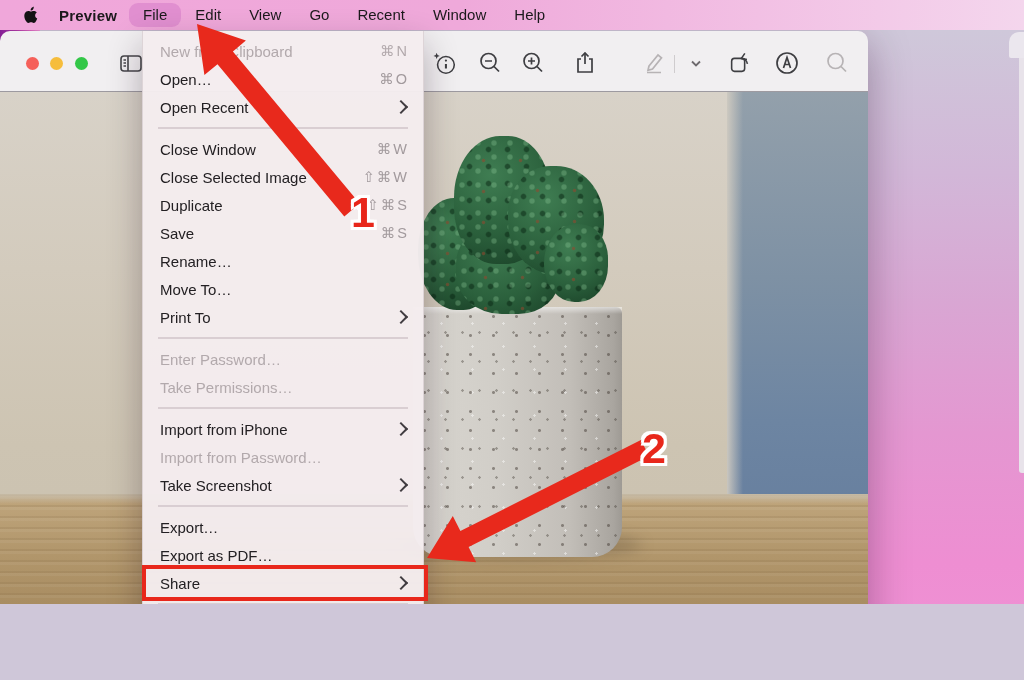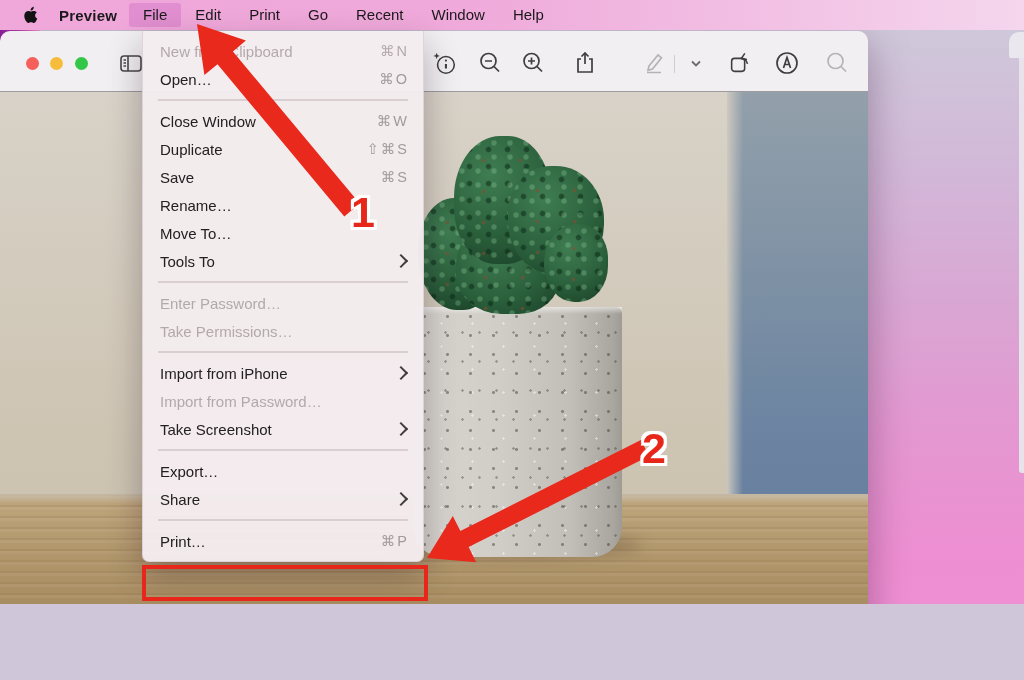--- a/index.html
+++ b/index.html
@@ -17,21 +17,21 @@
   #wp-window-corner{position:absolute;left:1009px;top:32px;width:15px;height:26px;
     background:#ebe7ee;border-radius:10px 0 0 2px;}
 
   
   #menubar{position:absolute;left:0;top:0;width:1024px;height:30px;z-index:6;
     background:linear-gradient(90deg,#f0a7da 0%,#efa9da 45%,#f2c0e4 74%,#f4d6ed 100%);
     display:flex;align-items:center;color:#1c191c;font-size:15px;}
   #apple-menu{margin-left:20px;display:flex;align-items:center;height:30px;padding:0 2px;}
   #app-name{font-weight:bold;margin-left:18px;letter-spacing:.2px;}
   #menu-bar-items{display:flex;align-items:center;margin-left:12px;height:30px;}
-  .mb-item{padding:0 14px;height:24px;line-height:24px;margin-top:0;border-radius:3px;}
+  .mb-item{padding:0 14px;height:24px;line-height:24px;margin-top:0;border-radius:9px;}
   .mb-item.active{background:#e18fd0;}
 
   
   #window{position:absolute;left:0;top:31px;width:868px;height:649px;border-radius:10px 10px 0 0;
     overflow:hidden;box-shadow:0 12px 40px rgba(40,10,40,.35);}
   #toolbar{position:absolute;left:0;top:0;width:868px;height:60px;background:#f1eff1;
     border-bottom:1px solid #9d9aa0;}
   .tl{position:absolute;top:26px;width:13px;height:13px;border-radius:50%;}
   #tl-close{left:26px;background:#f5605a;}
   #tl-min{left:50px;background:#f6bd3c;}
@@ -223,72 +223,84 @@
   <div id="menubar">
     <span id="apple-menu">
       <svg width="17" height="20" viewBox="0 0 17 20">
         <path fill="#141214" d="M13.1 10.6c0-2 1.6-3 1.7-3.1-.9-1.4-2.4-1.6-2.9-1.6-1.2-.1-2.4.7-3 .7-.6 0-1.6-.7-2.6-.7-1.3 0-2.6.8-3.3 2-1.4 2.4-.4 6 1 8 .7 1 1.5 2 2.5 2 1 0 1.4-.6 2.6-.6 1.2 0 1.5.6 2.6.6 1.1 0 1.8-1 2.4-2 .8-1.1 1.1-2.2 1.1-2.3-.1 0-2.1-.8-2.1-3zM11 4.4c.5-.7.9-1.6.8-2.6-.8 0-1.8.6-2.3 1.3-.5.6-1 1.5-.8 2.5.9 0 1.8-.5 2.3-1.2z"></path>
       </svg>
     </span>
     <span id="app-name">Preview</span>
     <span id="menu-bar-items">
         <span class="mb-item active">File</span>
         <span class="mb-item">Edit</span>
-        <span class="mb-item">Print</span>
+        <span class="mb-item">View</span>
         <span class="mb-item">Go</span>
         <span class="mb-item">Recent</span>
         <span class="mb-item">Window</span>
         <span class="mb-item">Help</span>
       </span>
   </div>
 
   <div id="file-menu">
       <div class="menu-row disabled">
         <span class="lbl">New from Clipboard</span>
         <span class="right">
           <span class="sc">⌘N</span>
         </span>
       </div>
       <div class="menu-row">
         <span class="lbl">Open…</span>
         <span class="right">
           <span class="sc">⌘O</span>
         </span>
       </div>
+      <div class="menu-row">
+        <span class="lbl">Open Recent</span>
+        <span class="right">
+          <span class="chev"></span>
+        </span>
+      </div>
       <div class="menu-sep">
         <i></i>
       </div>
       <div class="menu-row">
         <span class="lbl">Close Window</span>
         <span class="right">
           <span class="sc">⌘W</span>
         </span>
       </div>
       <div class="menu-row">
+        <span class="lbl">Close Selected Image</span>
+        <span class="right">
+          <span class="sc">⇧⌘W</span>
+        </span>
+      </div>
+      <div class="menu-row">
         <span class="lbl">Duplicate</span>
         <span class="right">
           <span class="sc">⇧⌘S</span>
         </span>
       </div>
       <div class="menu-row">
         <span class="lbl">Save</span>
         <span class="right">
           <span class="sc">⌘S</span>
         </span>
       </div>
       <div class="menu-row">
         <span class="lbl">Rename…</span>
         <span class="right"></span>
       </div>
       <div class="menu-row">
         <span class="lbl">Move To…</span>
         <span class="right"></span>
       </div>
       <div class="menu-row">
-        <span class="lbl">Tools To</span>
+        <span class="lbl">Print To</span>
         <span class="right">
           <span class="chev"></span>
         </span>
       </div>
       <div class="menu-sep">
         <i></i>
       </div>
       <div class="menu-row disabled">
         <span class="lbl">Enter Password…</span>
         <span class="right"></span>
@@ -314,20 +326,24 @@
         <span class="lbl">Take Screenshot</span>
         <span class="right">
           <span class="chev"></span>
         </span>
       </div>
       <div class="menu-sep">
         <i></i>
       </div>
       <div class="menu-row">
         <span class="lbl">Export…</span>
+        <span class="right"></span>
+      </div>
+      <div class="menu-row">
+        <span class="lbl">Export as PDF…</span>
         <span class="right"></span>
       </div>
       <div class="menu-row">
         <span class="lbl">Share</span>
         <span class="right">
           <span class="chev"></span>
         </span>
       </div>
       <div class="menu-sep">
         <i></i>

